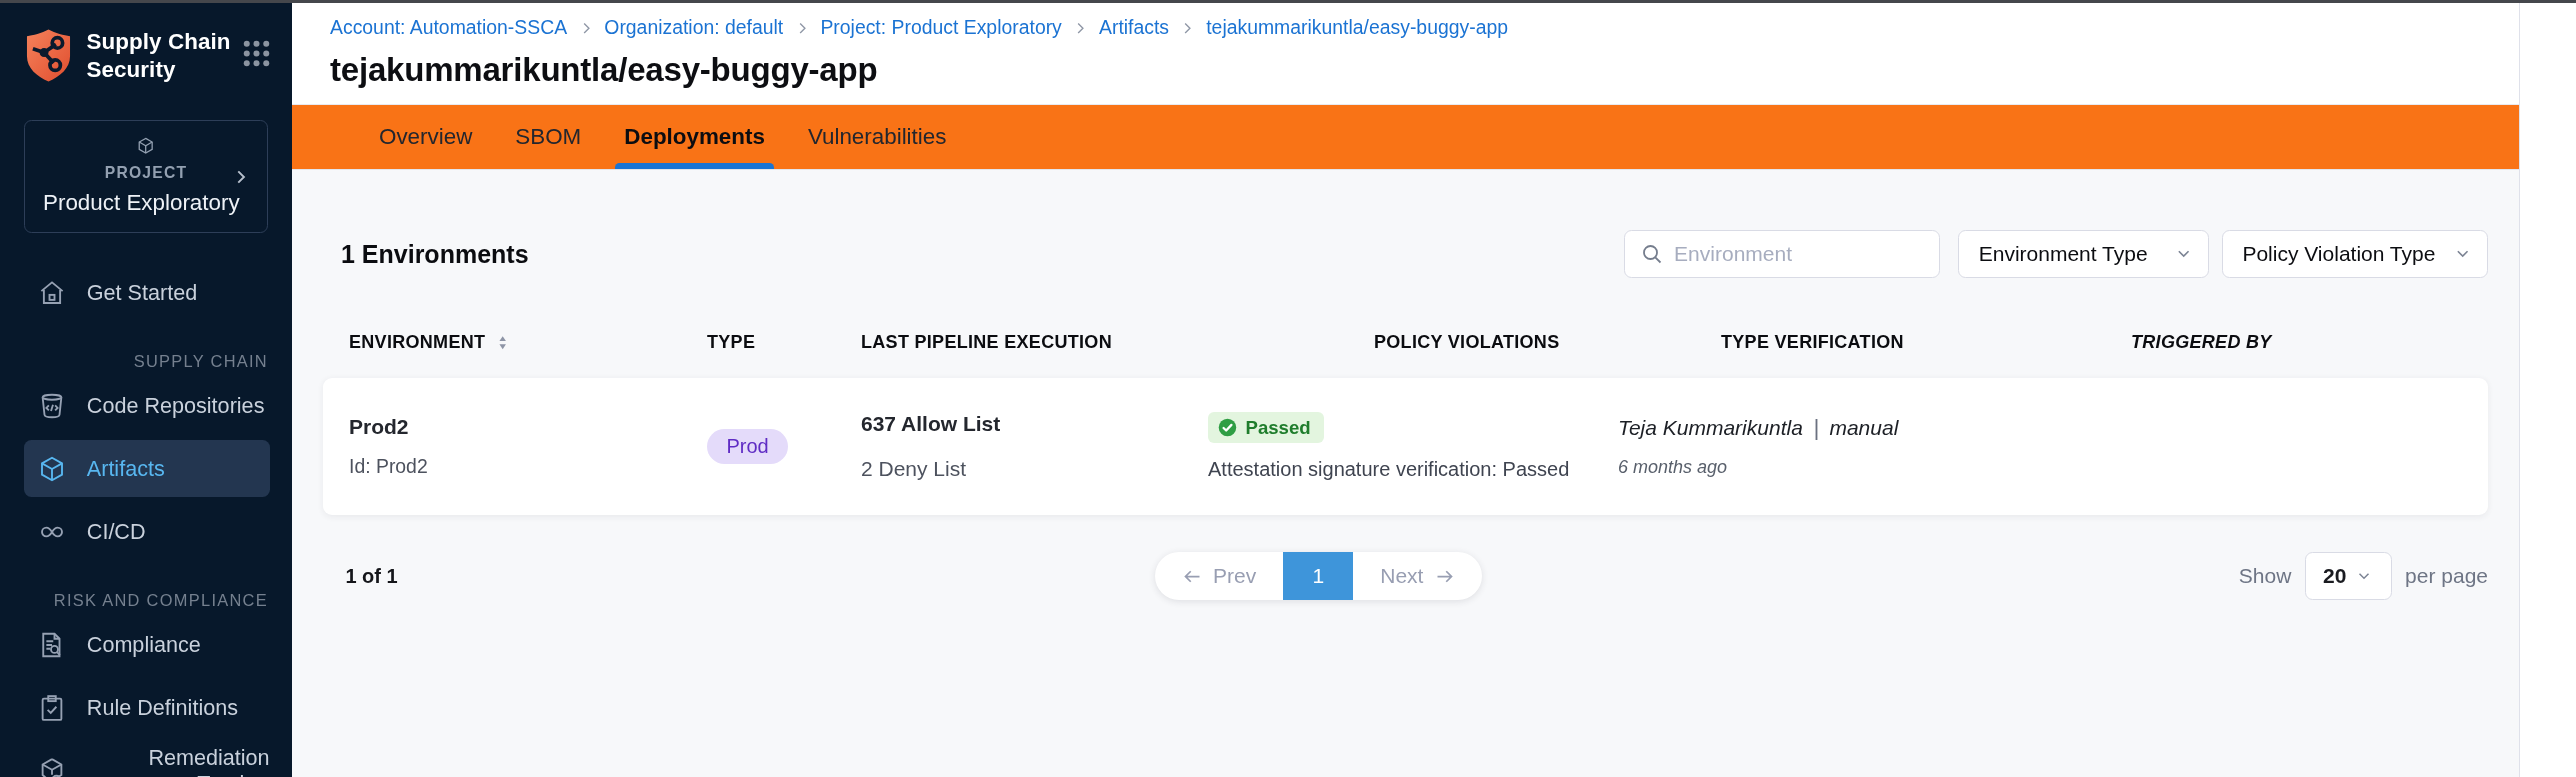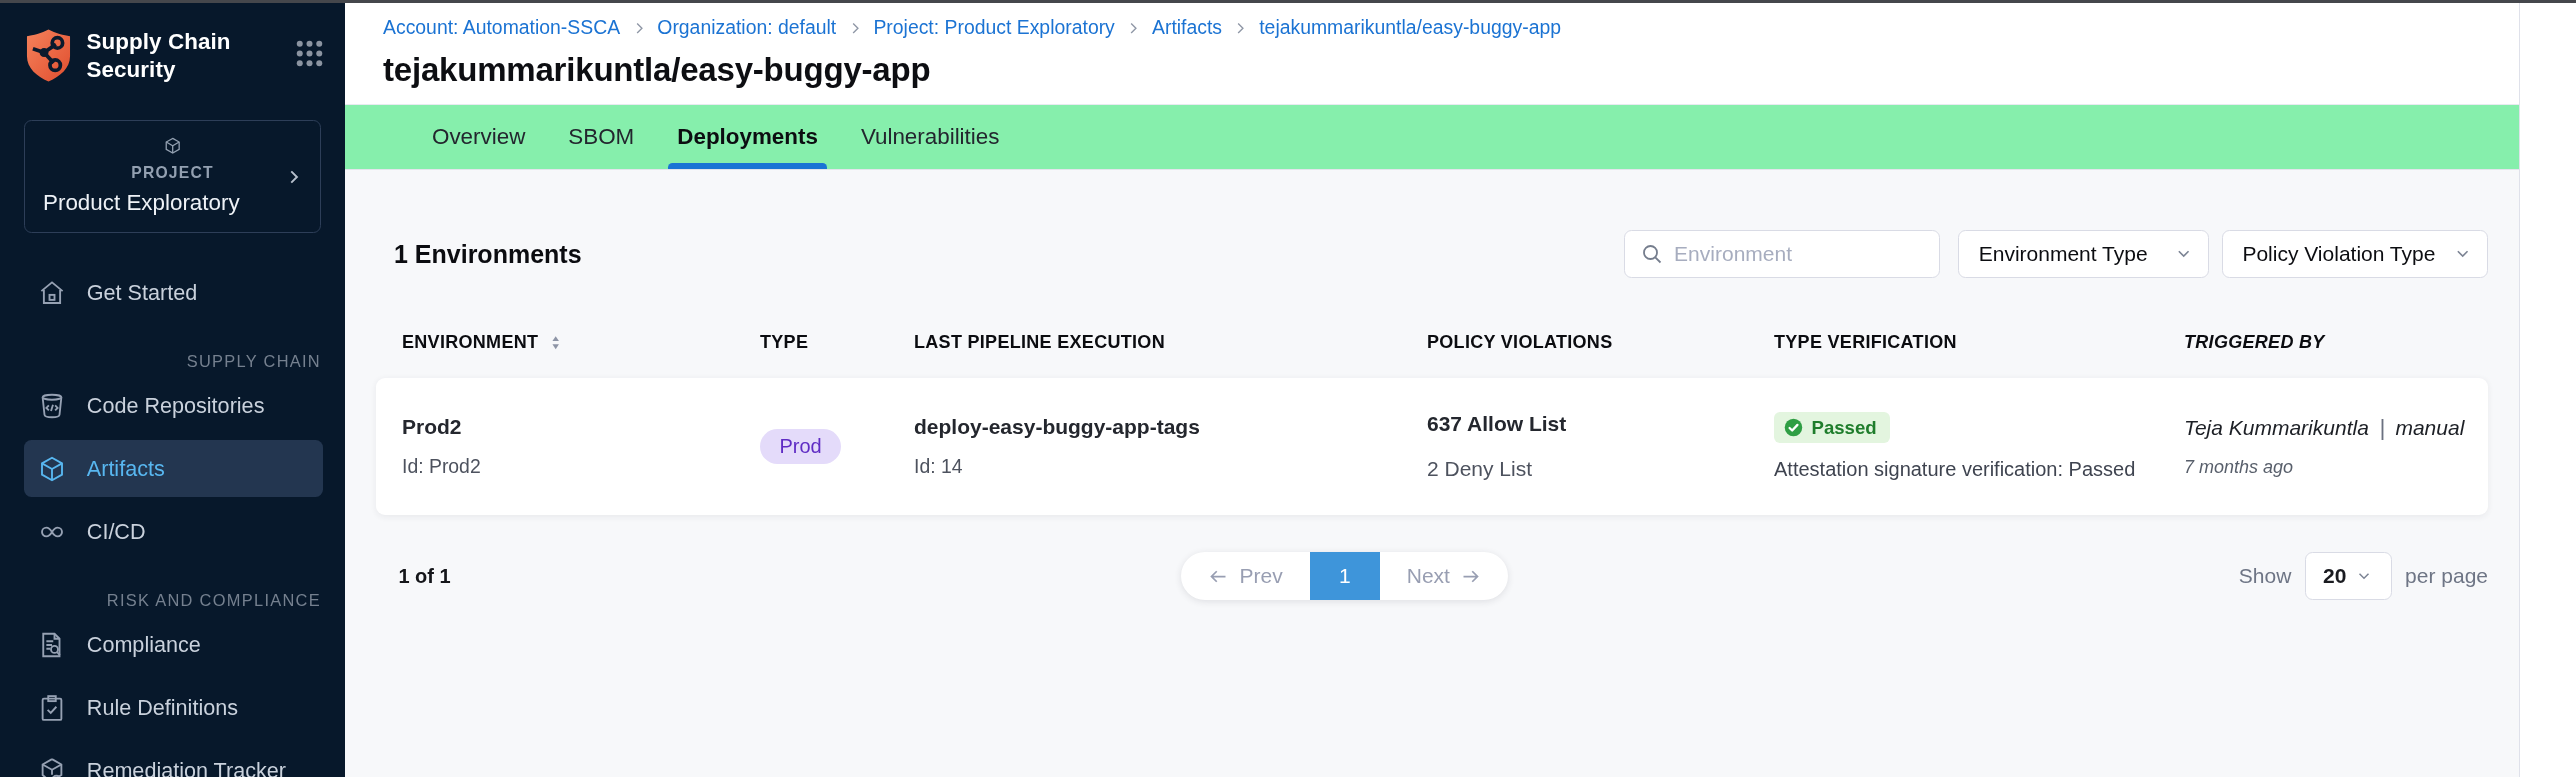--- a/index.html
+++ b/index.html
@@ -3,21 +3,21 @@
 <meta charset="utf-8">
 <style>
   * { margin:0; padding:0; box-sizing:border-box; }
   html,body { width:2576px; height:777px; overflow:hidden; }
   body { font-family:"Liberation Sans","DejaVu Sans",sans-serif; background:#f7f8fa; }
 
   .topbar { position:absolute; top:0; left:0; width:2576px; height:3px; background:#45474c; z-index:50; }
   .app { display:flex; width:2576px; height:777px; }
 
   
-  .sidebar { width:345px; background:#07182b; flex:none; display:flex; flex-direction:column; overflow:hidden; }
+  .sidebar { width:292px; background:#07182b; flex:none; display:flex; flex-direction:column; overflow:hidden; }
   .side-head { display:flex; align-items:flex-start; padding:28px 22.4px 0 24px; }
   .logo-shield { width:49px; height:55px; flex:none; }
   .app-title { margin-left:13.4px; font-size:22.4px; line-height:28px; font-weight:700; color:#ffffff; letter-spacing:0.1px; }
   .grid-icon { margin-left:auto; margin-top:12px; width:27px; height:27px; flex:none; }
   .red-line { height:4.5px; background:#f05b40; margin:12px 24px 0 24px; border-radius:0.7px; }
 
   .project-box { margin:24px 24px 0 24px; border:1.5px solid #2d3e58; border-radius:7.5px; padding:15px 18px 16.4px 18px; position:relative; cursor:pointer; }
   .project-label-row { display:flex; align-items:center; gap:9px;flex-direction:column; }
   .project-label { font-size:15.7px; font-weight:700; letter-spacing:1.2px; color:#93a0b1; }
   .project-value { margin-top:7.5px; font-size:22.4px; color:#eef2f7; }
@@ -31,21 +31,21 @@
   .nav-section { margin:31px 24px 4.5px 25px; font-size:16.4px; letter-spacing:1.3px; color:#75808f; }
 
   
   .main { flex:1; display:flex; flex-direction:column; background:#f7f8fa; min-width:0; }
   .header { background:#ffffff; height:105px; padding:16.4px 0 0 38px; border-bottom:1.5px solid #e8eaf0; flex:none; }
   .breadcrumb { display:flex; align-items:center; gap:10.4px; font-size:19.4px; }
   .crumb { color:#1b73d3; cursor:pointer; white-space:nowrap; }
   .crumb-sep { width:16.4px; height:16.4px; color:#8f97a6; flex:none; }
   .page-title { margin-top:12px; font-size:33px; font-weight:700; color:#0d0e12; letter-spacing:-0.2px; }
 
-  .tabbar { background:#86efac; height:65px; display:flex; align-items:center; padding-left:84px; gap:37px; border-bottom:1.5px solid #e3e5ec; flex:none; }
+  .tabbar { background:#f97316; height:65px; display:flex; align-items:center; padding-left:84px; gap:37px; border-bottom:1.5px solid #e3e5ec; flex:none; }
   .tab { position:relative; font-size:22.4px; color:#23262e; height:100%; display:flex; align-items:center; padding:0 3px; cursor:pointer; }
   .tab.active { font-weight:700; color:#0c0d11; }
   .tab.active::after { content:""; position:absolute; left:-6px; right:-6px; bottom:0; height:6px; border-radius:4.5px 4.5px 0 0; background:#1a74d4; }
 
   .content { flex:1; padding:0 31px 0 31px; min-width:0; }
 
   .toolbar { margin-top:60px; display:flex; align-items:center; height:48px; }
   .env-heading { font-size:25px; font-weight:700; color:#0b0c10; margin-left:18px; flex:1; }
   .search-box { width:316px; height:48px; background:#fff; border:1.5px solid #d9dbe5; border-radius:7.5px; display:flex; align-items:center; padding:0 13.4px 0 15px; margin-right:18.6px; }
   .search-box .sicon { width:24px; height:24px; color:#757d8d; flex:none; }
@@ -308,45 +308,41 @@
       </div>
 
       <div class="card cols">
         <div class="cell c1">
           <div class="line1">Prod2</div>
           <div class="line2">Id: Prod2</div>
         </div>
         <div class="cell c2">
           <span class="badge-prod">Prod</span>
         </div>
-        <div class="cell c3">
-          <div class="line1 link">deploy-easy-buggy-app-tags</div>
-          <div class="line2 plain">Id: 14</div>
-        </div>
         <div class="cell c4 policy-cell">
           <div class="line1 link">637 Allow List</div>
           <div class="line2 link">2 Deny List</div>
         </div>
         <div class="cell c5">
           <div class="badge-passed">
             <svg class="pcheck" viewBox="0 0 24 24">
               <circle cx="12" cy="12" r="10" fill="#2f9e44"></circle>
               <path d="M7.5 12.5 L10.5 15.5 L16.5 9" fill="none" stroke="#ffffff" stroke-width="2.6" stroke-linecap="round" stroke-linejoin="round"></path>
             </svg>
             <span class="ptext">Passed</span>
           </div>
           <div class="slsa-detail">Attestation signature verification: Passed</div>
         </div>
         <div class="cell c6">
           <div class="trig-line">
             <span>Teja Kummarikuntla</span>
             <span class="trig-sep">|</span>
             <span>manual</span>
           </div>
-          <div class="trig-time">7 months ago</div>
+          <div class="trig-time">6 months ago</div>
         </div>
       </div>
 
       <div class="pagination-row">
         <div class="pg-summary">1 of 1</div>
         <div class="pg-spacer"></div>
         <div class="pager">
           <div class="pg-btn">
             <svg class="pg-arrow" viewBox="0 0 24 24" fill="none" stroke="currentColor" stroke-width="2">
                 <path d="M20 12 H4 M10 6 L4 12 L10 18"></path>

